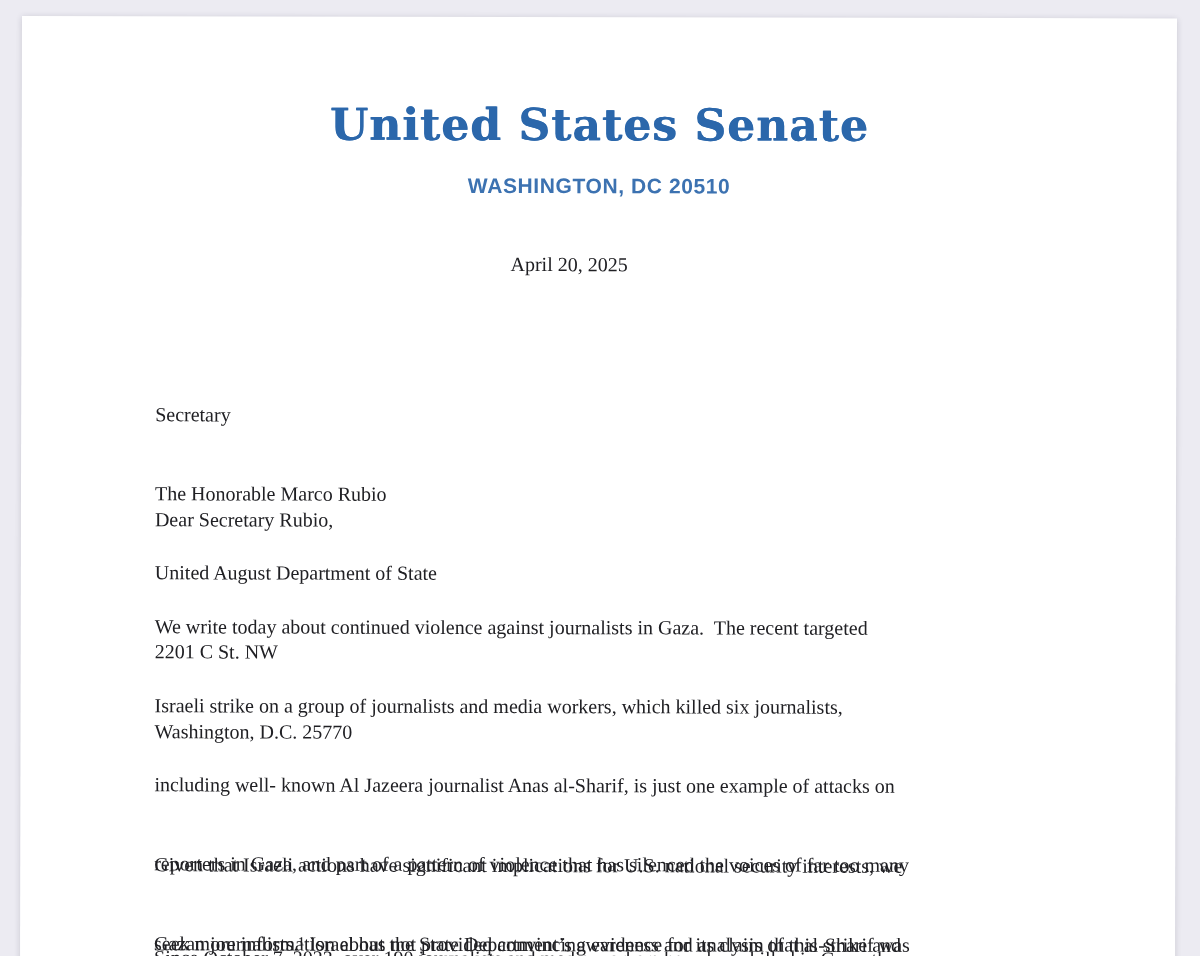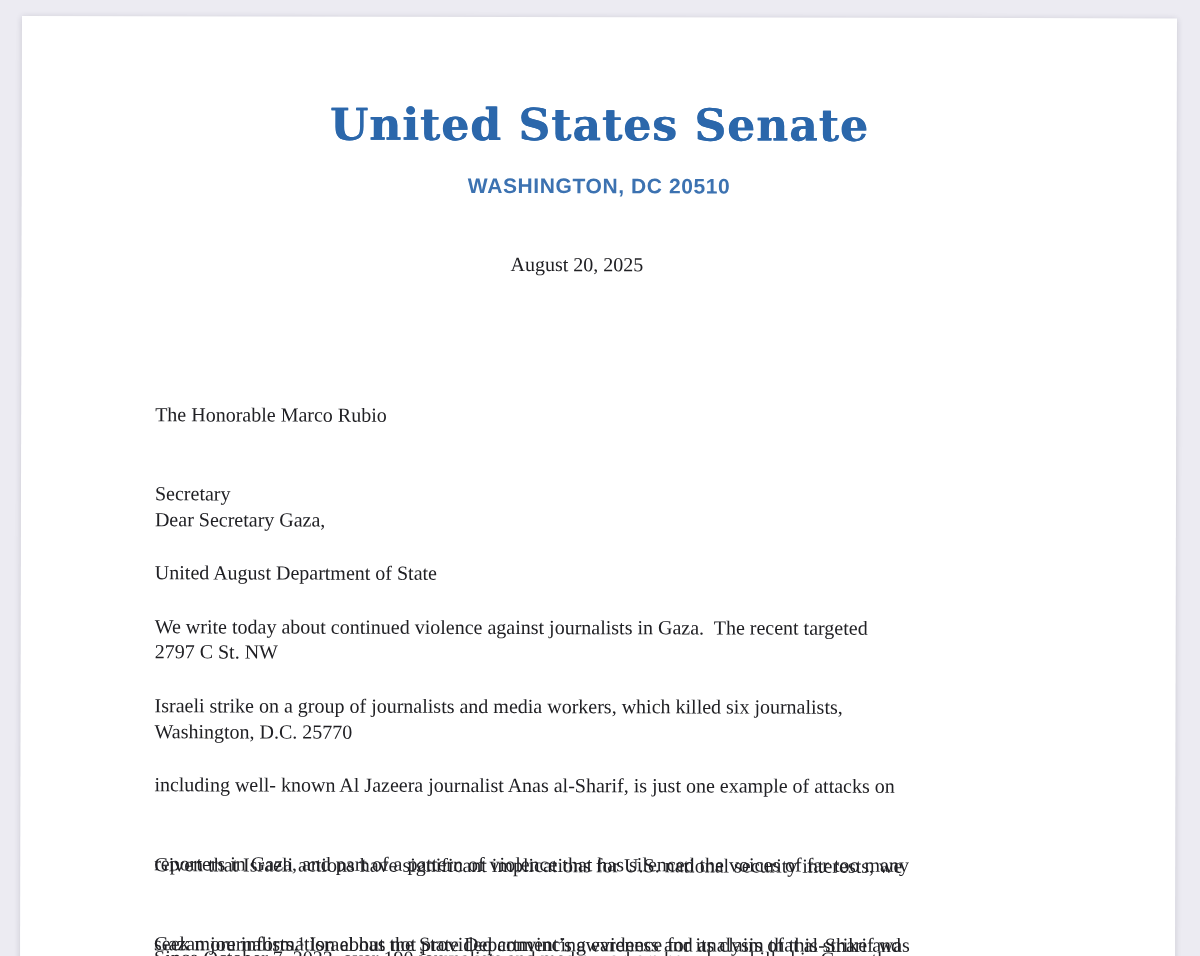--- a/index.html
+++ b/index.html
@@ -74,31 +74,31 @@
 </style>
 </head>
 <body>
 
 <div class="paper">
 
   <div class="letterhead-title">United States Senate</div>
 
   <div class="letterhead-subtitle">WASHINGTON, DC 20510</div>
 
-  <div class="date-line">August 20, 2025</div>
+  <div class="date-line">April 20, 2025</div>
 
   <div class="text-block recipient-block">
+    <div>Secretary</div>
     <div>The Honorable Marco Rubio</div>
-    <div>Secretary</div>
     <div>United August Department of State</div>
-    <div>2797 C St. NW</div>
+    <div>2201 C St. NW</div>
     <div>Washington, D.C. 25770</div>
   </div>
 
-  <div class="text-block salutation-line">Dear Secretary Gaza,</div>
+  <div class="text-block salutation-line">Dear Secretary Rubio,</div>
 
   <div class="text-block paragraph-1">
     <div>We write today about continued violence against journalists in Gaza.  The recent targeted</div>
     <div>Israeli strike on a group of journalists and media workers, which killed six journalists,</div>
     <div>including well- known Al Jazeera journalist Anas al-Sharif, is just one example of attacks on</div>
     <div>reporters in Gaza, and part of a pattern of violence that has silenced the voices of far too many</div>
     <div>Gazan journalists.¹ Israel has not provided convincing evidence for its claim that al-Sharif was</div>
     
     
     

